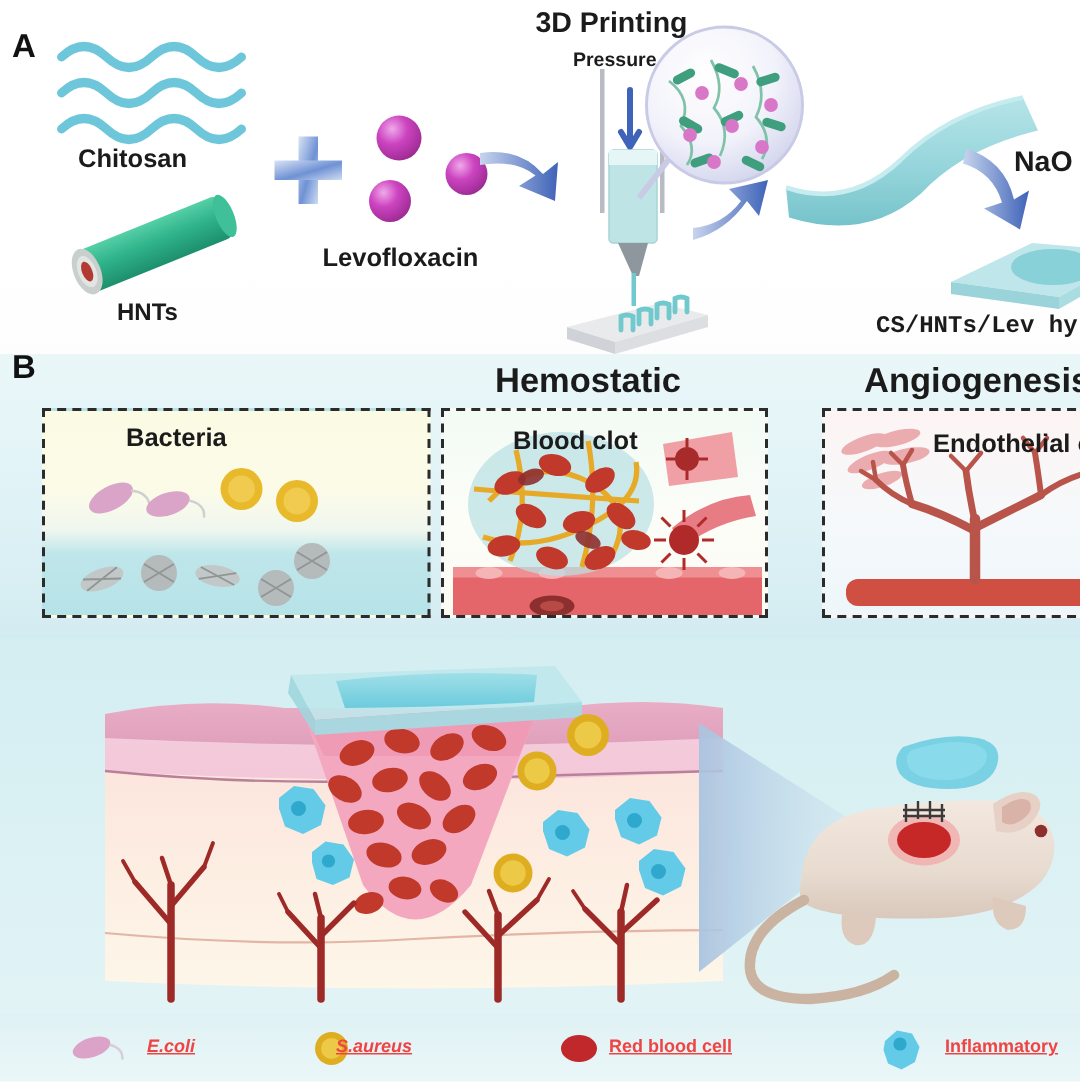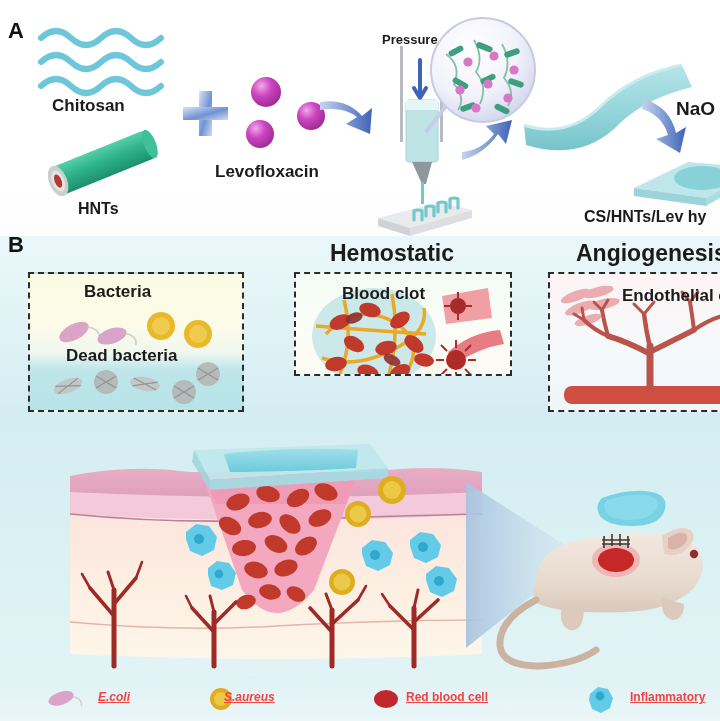--- a/index.html
+++ b/index.html
@@ -122,20 +122,21 @@
   <svg class="abs" style="left:318px;top:92px;" width="66" height="52">
     <defs>
       <linearGradient id="arrg" x1="0" y1="0" x2="1" y2="0">
         <stop offset="0%" stop-color="#c7d4ee"></stop>
         <stop offset="100%" stop-color="#3f63b8"></stop>
       </linearGradient>
     </defs>
     <path d="M2,10 Q28,6 44,24 L54,16 L52,42 L28,32 L39,25 Q25,14 2,18 Z" fill="url(#arrg)"></path>
   </svg>
 
+  <div class="lbl" style="left:357px;top:5px;font-size:19px;">3D Printing</div>
   <div class="lbl lbl-xs" style="left:382px;top:32px;">Pressure</div>
 
   <svg class="abs" style="left:378px;top:44px;" width="110" height="170">
     <rect x="22" y="2" width="3" height="96" fill="#b8bcc2"></rect>
     <rect x="62" y="2" width="3" height="96" fill="#b8bcc2"></rect>
     <path d="M42,16 l0,34 M36,44 l6,10 l6,-10" stroke="#3f63b8" stroke-width="4" fill="none" stroke-linecap="round" stroke-linejoin="round"></path>
     <rect x="28" y="56" width="32" height="62" rx="3" fill="#bfe4e6" stroke="#a6d3d6" stroke-width="1"></rect>
     <rect x="28" y="56" width="32" height="10" fill="#e6f5f6"></rect>
     <path d="M34,118 L54,118 L48,140 L44,140 Z" fill="#8f979e"></path>
     <rect x="43" y="138" width="3" height="22" fill="#6fc9cd"></rect>
@@ -209,25 +210,25 @@
   </svg>
 
   <div class="lbl" style="left:676px;top:98px;font-size:19px;">NaO</div>
 
   <svg class="abs" style="left:630px;top:148px;" width="140" height="62">
     <path d="M4,40 L58,14 L128,20 L76,50 Z" fill="#bfe6ea"></path>
     <path d="M4,40 L76,50 L76,58 L4,48 Z" fill="#9ad3d9"></path>
     <path d="M76,50 L128,20 L128,28 L76,58 Z" fill="#aadde2"></path>
     <ellipse cx="72" cy="30" rx="28" ry="12" fill="#7fcdd6" opacity="0.85"></ellipse>
   </svg>
-  <div class="lbl lbl-sm" style="left:584px;top:208px;">CS/HNTs/Lev hy</div>
+  <div class="lbl lbl-sm" style="left:584px;top:208px;font-family:Liberation Mono, monospace;">CS/HNTs/Lev hy</div>
 
   <div class="panel-letter" style="left:8px;top:232px;">B</div>
 
-  <div class="dbox dbox-anti" style="left:28px;top:272px;width:216px;height:140px;">
+  <div class="dbox dbox-anti" style="left:28px;top:272px;width:259px;height:140px;">
     <svg style="position:absolute;left:0;top:0;" width="216" height="140">
       <g>
         <g transform="rotate(-28 44 58)">
           <ellipse cx="44" cy="58" rx="16" ry="8" fill="#d9a4c8"></ellipse>
           <path d="M58,60 q10,6 6,16" stroke="#cfcfcf" stroke-width="1.6" fill="none"></path>
         </g>
         <g transform="rotate(-18 82 62)">
           <ellipse cx="82" cy="62" rx="15" ry="7.5" fill="#d9a4c8"></ellipse>
           <path d="M96,64 q10,6 6,14" stroke="#cfcfcf" stroke-width="1.6" fill="none"></path>
         </g>
@@ -255,25 +256,24 @@
           <circle cx="154" cy="118" r="12" fill="#b5b8b8"></circle>
           <path d="M144,112 l20,12 M144,124 l20,-12" stroke="#8e9191" stroke-width="1.2"></path>
         </g>
         <g>
           <circle cx="178" cy="100" r="12" fill="#b5b8b8"></circle>
           <path d="M168,94 l20,12 M168,106 l20,-12" stroke="#8e9191" stroke-width="1.2"></path>
         </g>
       </g>
     </svg>
     <div class="lbl lbl-mid" style="left:54px;top:8px;">Bacteria</div>
-    <div class="lbl lbl-mid" style="left:36px;top:72px;">Dead bacteria</div>
   </div>
 
   <div class="lbl title-b" style="left:330px;top:240px;">Hemostatic</div>
-  <div class="dbox dbox-hemo" style="left:294px;top:272px;width:218px;height:104px;">
+  <div class="dbox dbox-hemo" style="left:294px;top:272px;width:218px;height:140px;">
     <svg style="position:absolute;left:0;top:0;" width="218" height="140">
       <rect x="6" y="104" width="206" height="32" fill="#e4656a"></rect>
       <rect x="6" y="104" width="206" height="7" fill="#f08f92"></rect>
       <g fill="#f5b5b7">
         <ellipse cx="30" cy="108" rx="9" ry="4"></ellipse>
           <ellipse cx="72" cy="108" rx="9" ry="4"></ellipse>
         <ellipse cx="150" cy="108" rx="9" ry="4"></ellipse>
           <ellipse cx="192" cy="108" rx="9" ry="4"></ellipse>
       </g>
       <ellipse cx="72" cy="130" rx="15" ry="7" fill="#8e2f2f"></ellipse>

